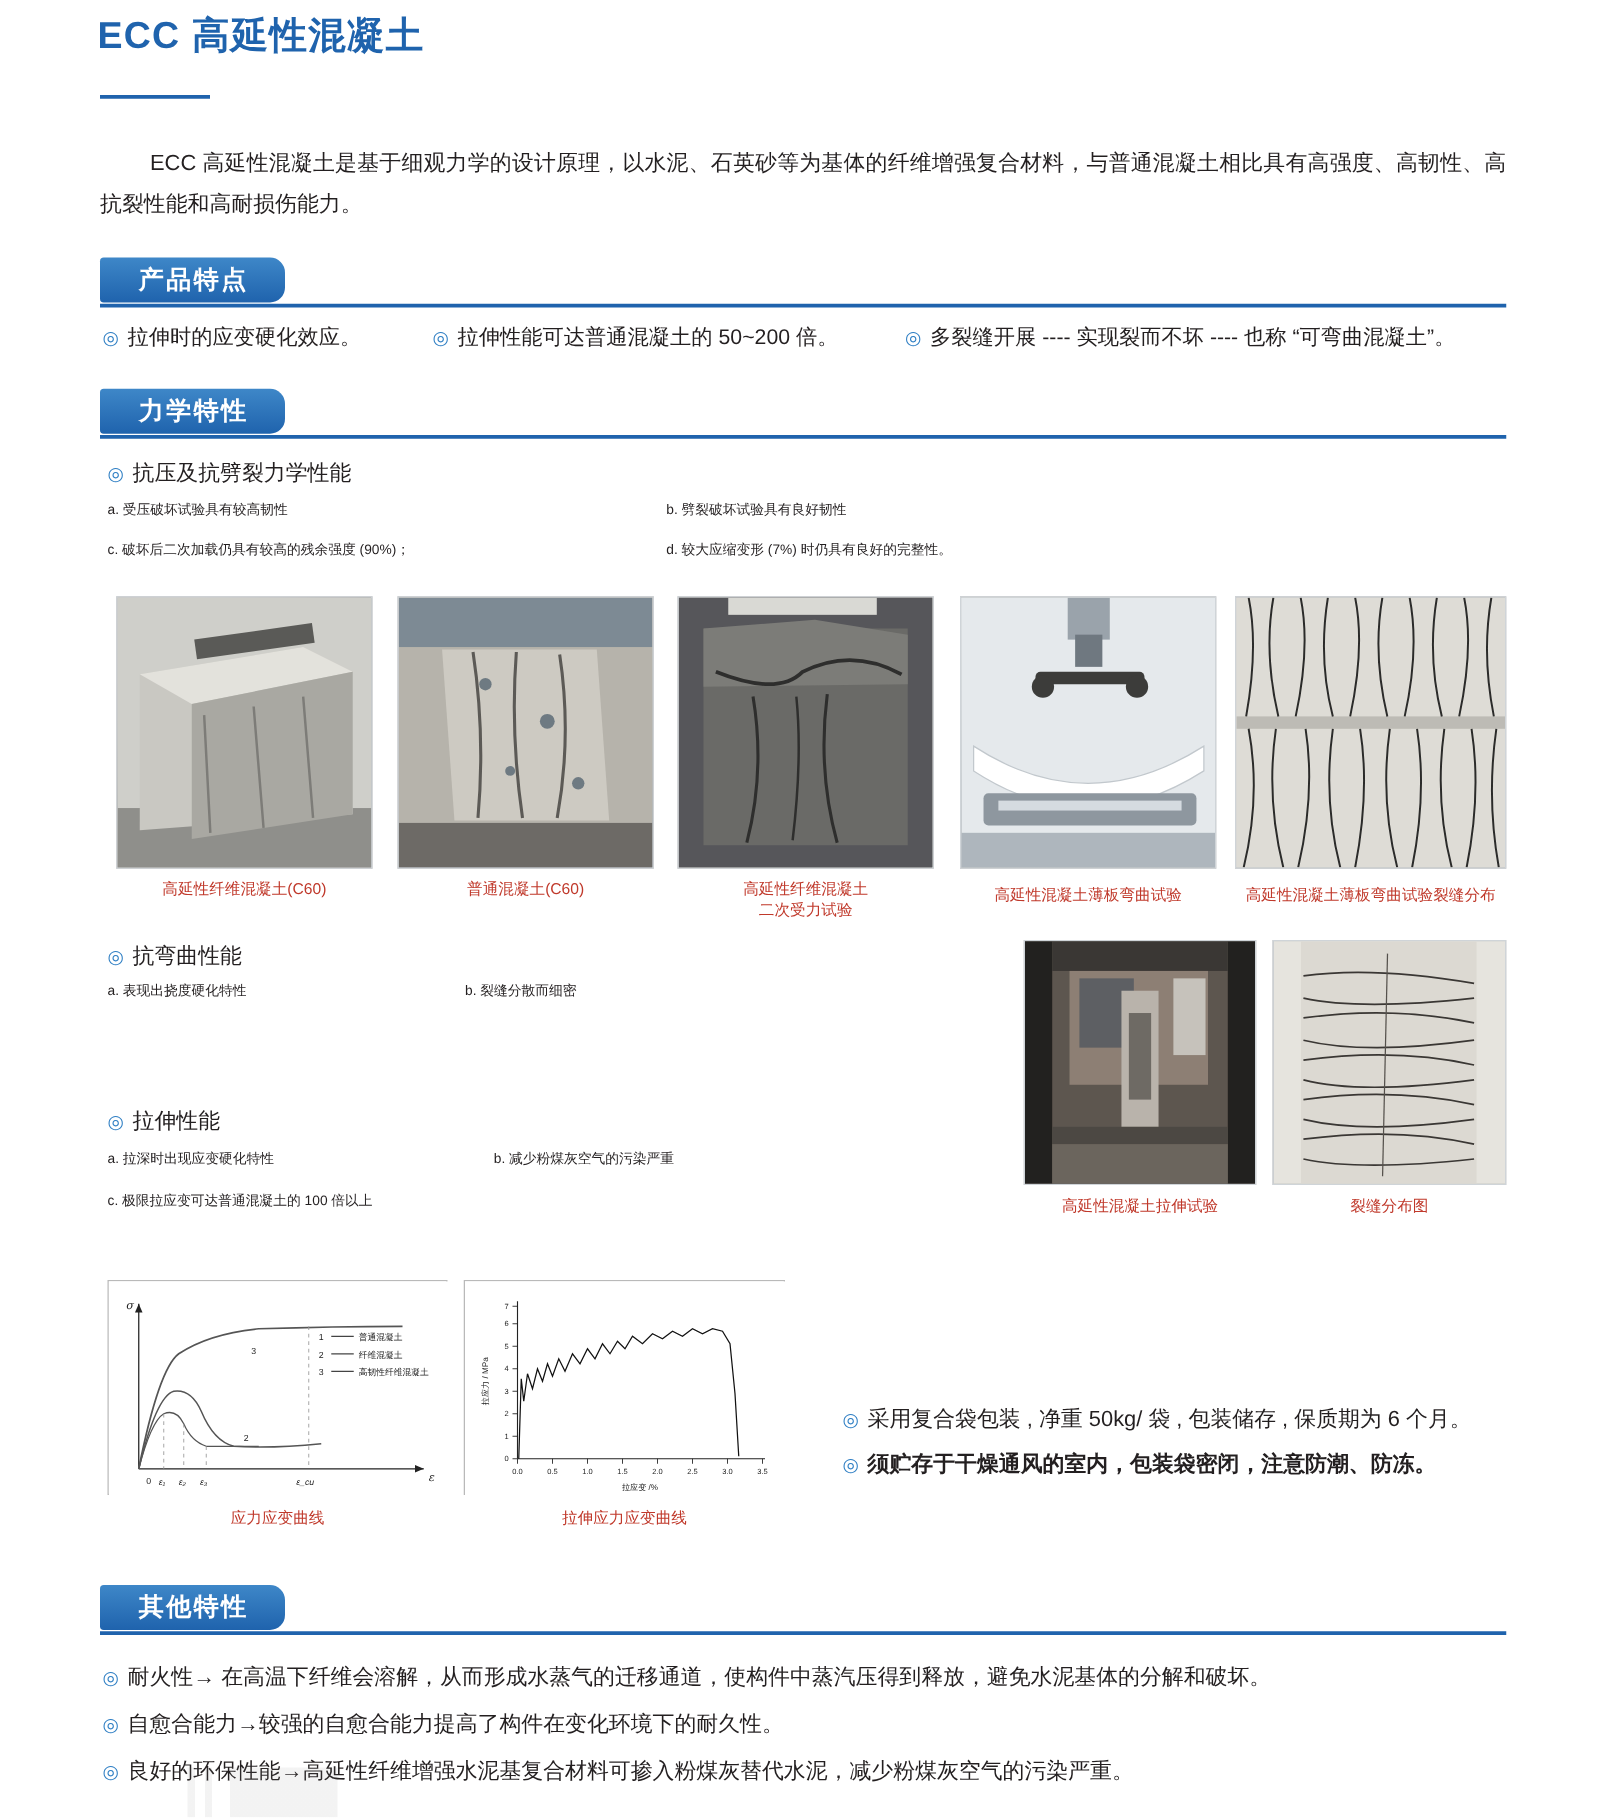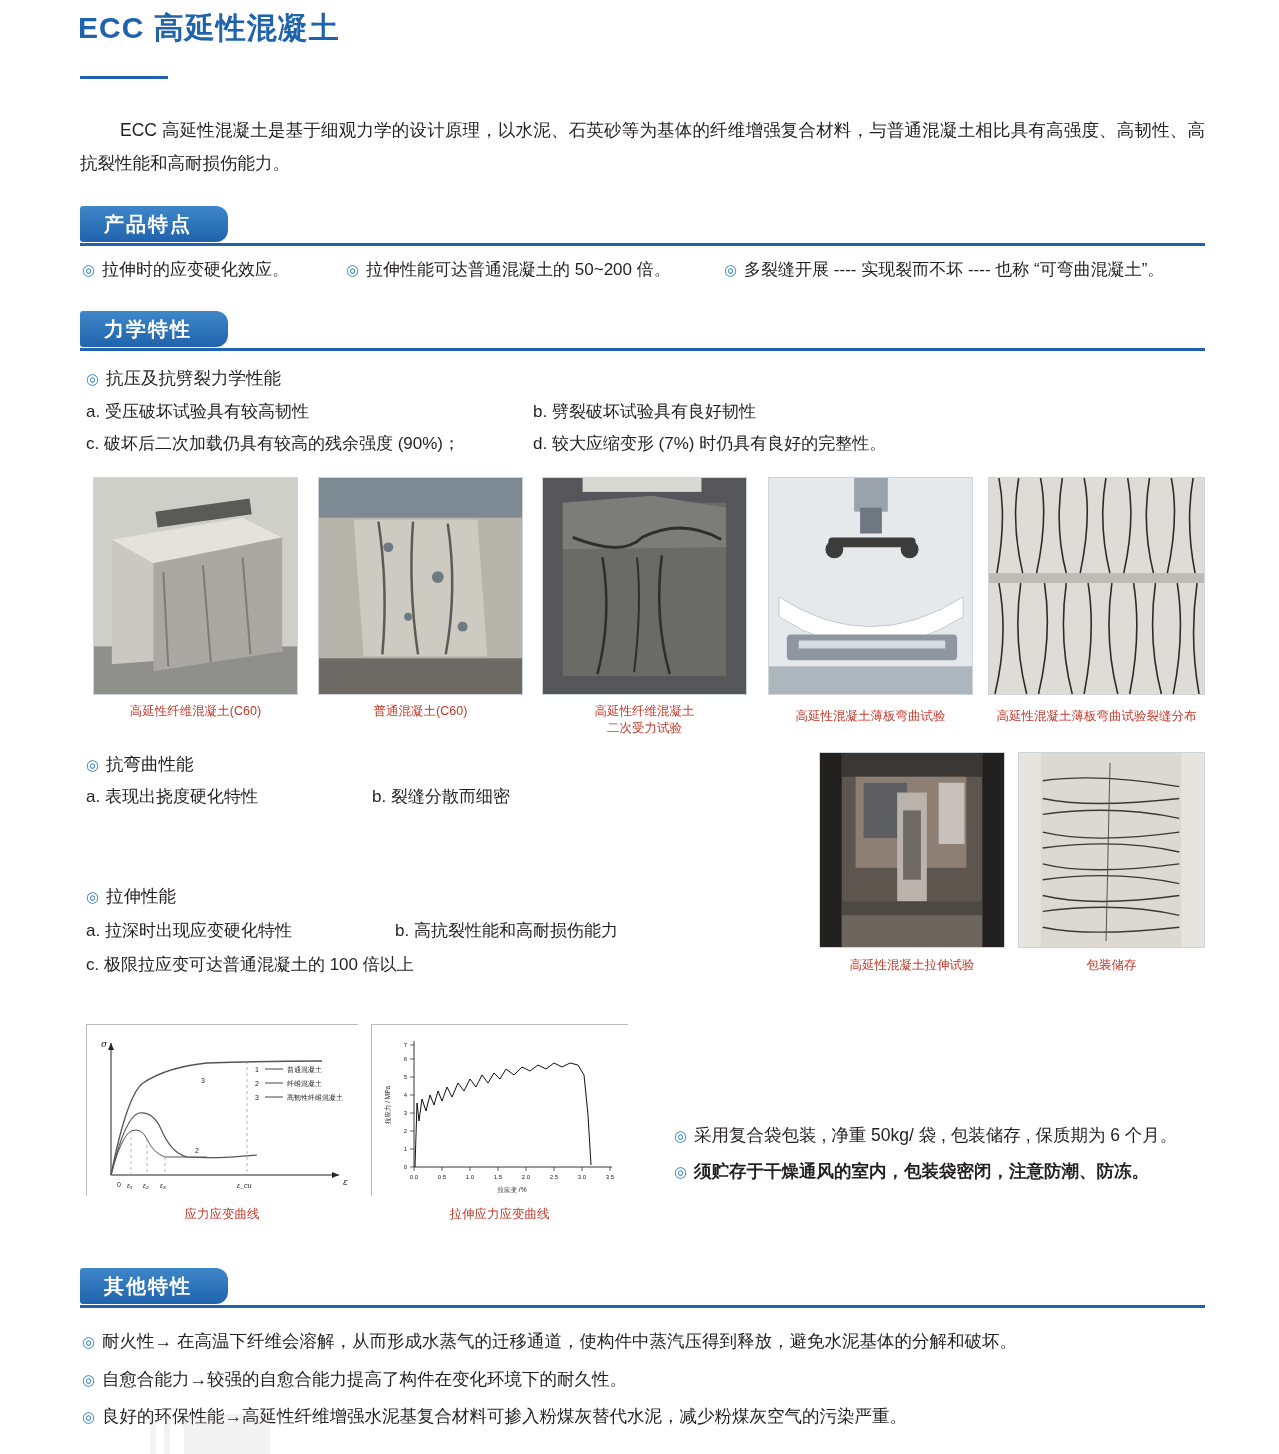--- a/index.html
+++ b/index.html
@@ -58,20 +58,21 @@
     min-width: 148px;
     padding: 0 22px 0 24px;
     background: linear-gradient(180deg,#3e87c8 0%, #1f63ad 100%);
     color: #fff;
     font-size: 20px;
     font-weight: bold;
     line-height: 36px;
     letter-spacing: 2px;
     border-radius: 3px 12px 12px 3px;
     white-space: nowrap;
+    text-align: center;
   }
   .sec .rule {
     position: absolute;
     left: 0; bottom: 0;
     width: 1125px; height: 3px;
     background: #1f63ad;
   }
 
   
   .bullet {
@@ -87,21 +88,21 @@
   }
 
   .sub-head {
     font-size: 17.5px;
     color: #231f20;
     white-space: nowrap;
   }
   .sub-head .dot { color: #2f7fc4; font-size: 15px; margin-right: 7px; }
 
   .lbl {
-    font-size: 17px;
+    font-size: 11px;
     color: #231f20;
     white-space: nowrap;
   }
 
   
   .photo {
     position: absolute;
     border: 1px solid #cfd4d8;
     overflow: hidden;
     background: #b9b9b9;
@@ -302,21 +303,21 @@
   <div class="sub-head" style="position:absolute;left:86px;top:752px;">
     <span class="dot">◎</span><span>抗弯曲性能</span>
   </div>
   <div class="lbl" style="position:absolute;left:86px;top:785px;">a. 表现出挠度硬化特性</div>
   <div class="lbl" style="position:absolute;left:372px;top:785px;">b. 裂缝分散而细密</div>
 
   <div class="sub-head" style="position:absolute;left:86px;top:884px;">
     <span class="dot">◎</span><span>拉伸性能</span>
   </div>
   <div class="lbl" style="position:absolute;left:86px;top:919px;">a. 拉深时出现应变硬化特性</div>
-  <div class="lbl" style="position:absolute;left:395px;top:919px;">b. 高抗裂性能和高耐损伤能力</div>
+  <div class="lbl" style="position:absolute;left:395px;top:919px;">b. 减少粉煤灰空气的污染严重</div>
   <div class="lbl" style="position:absolute;left:86px;top:953px;">c. 极限拉应变可达普通混凝土的 100 倍以上</div>
 
   <div class="photo" style="left:819px;top:752px;width:186px;height:196px;">
     <div class="ph-inner tex-lab">
       <svg class="ph-svg" viewBox="0 0 186 196" preserveAspectRatio="none">
         <rect width="186" height="196" fill="#5d564f"></rect>
         <rect x="0" y="0" width="22" height="196" fill="#22211f"></rect>
         <rect x="164" y="0" width="22" height="196" fill="#22211f"></rect>
         <rect x="22" y="0" width="142" height="24" fill="#3a3734"></rect>
         <rect x="36" y="24" width="112" height="92" fill="#8d7f74"></rect>
@@ -345,21 +346,21 @@
           <path d="M24 112 Q70 124 162 112"></path>
           <path d="M24 128 Q96 118 162 132"></path>
           <path d="M24 144 Q74 156 162 144"></path>
           <path d="M24 160 Q100 150 162 164"></path>
           <path d="M24 176 Q70 186 162 176"></path>
         </g>
         <path d="M92 10 L88 190" stroke="#55514c" stroke-width="1" fill="none"></path>
       </svg>
     </div>
   </div>
-  <div class="cap" style="left:1018px;top:957px;width:187px;">包装储存</div>
+  <div class="cap" style="left:1018px;top:957px;width:187px;">裂缝分布图</div>
 
   <div class="chartbox" style="left:86px;top:1024px;width:272px;height:172px;">
     <svg viewBox="0 0 272 172" width="272" height="172">
       <rect width="272" height="172" fill="#ffffff"></rect>
 
       <line x1="24" y1="150" x2="252" y2="150" stroke="#222" stroke-width="1"></line>
       <polygon points="252,150 245,147 245,153" fill="#222"></polygon>
       <line x1="24" y1="150" x2="24" y2="18" stroke="#222" stroke-width="1"></line>
       <polygon points="24,18 21,25 27,25" fill="#222"></polygon>
       <text x="14" y="22" font-size="9" font-family="DejaVu Serif, serif" font-style="italic" fill="#222">σ</text>

